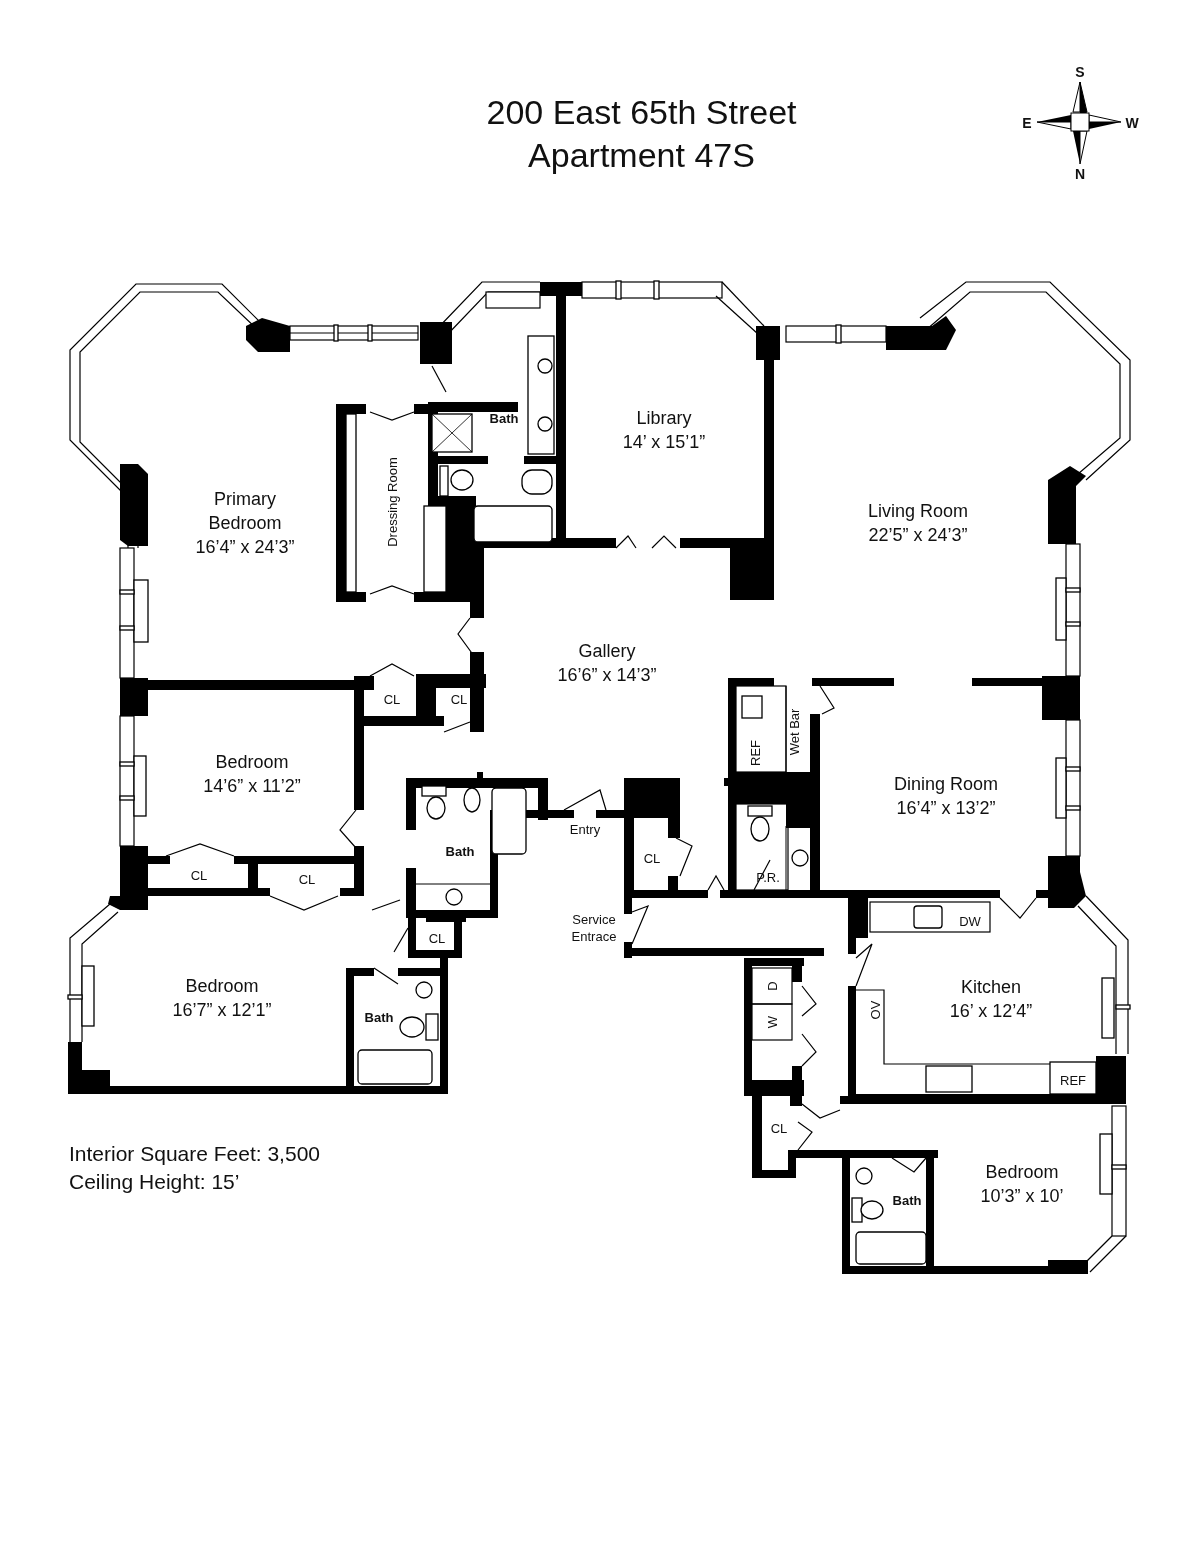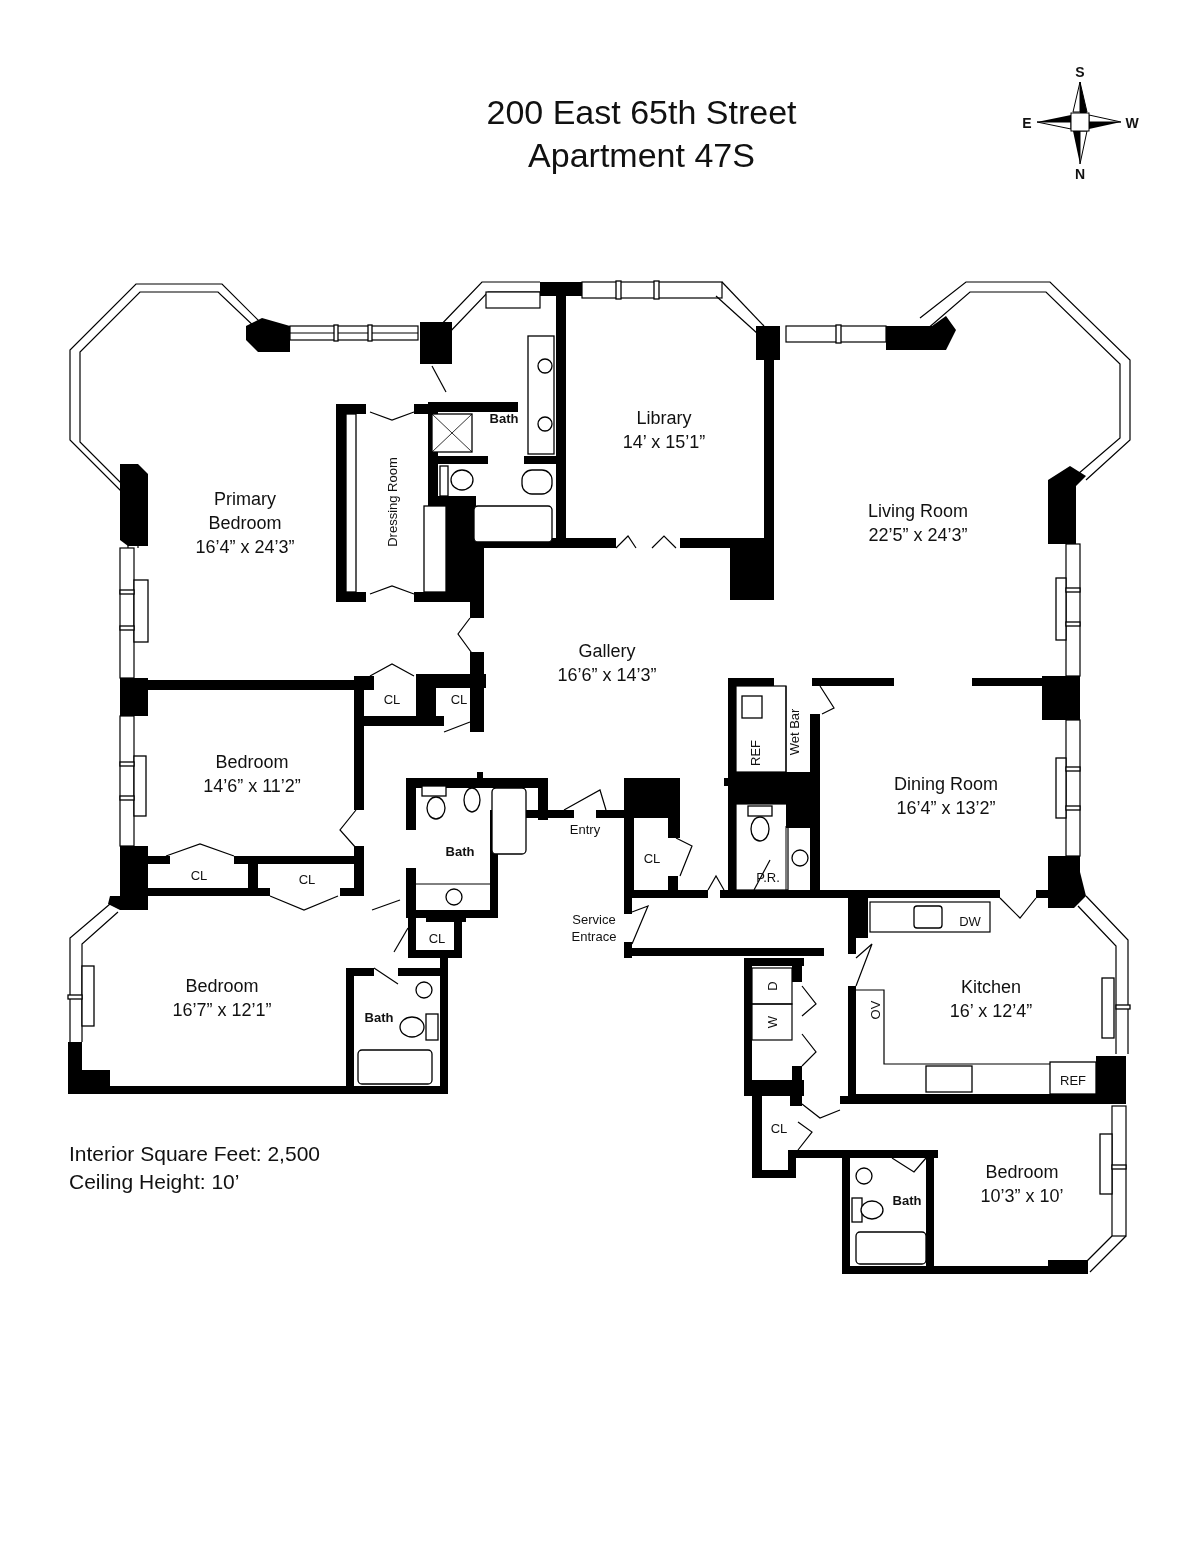--- a/index.html
+++ b/index.html
@@ -371,15 +371,15 @@
     <text class="lbl sm bold" x="379" y="1022" text-anchor="middle">Bath</text>
 
     <text class="lbl sm" x="779" y="1133" text-anchor="middle">CL</text>
     <text class="lbl sm bold" x="907" y="1205" text-anchor="middle">Bath</text>
     <text class="lbl big" x="1022" y="1178" text-anchor="middle">Bedroom</text>
     <text class="lbl big" x="1022" y="1202" text-anchor="middle">10’3” x 10’</text>
   </g>
 </svg>
 
 <div class="notes">
-  <div>Interior Square Feet: 2,500</div>
-  <div>Ceiling Height: 10’</div>
+  <div>Interior Square Feet: 3,500</div>
+  <div>Ceiling Height: 15’</div>
 </div>
 
 </body></html>

